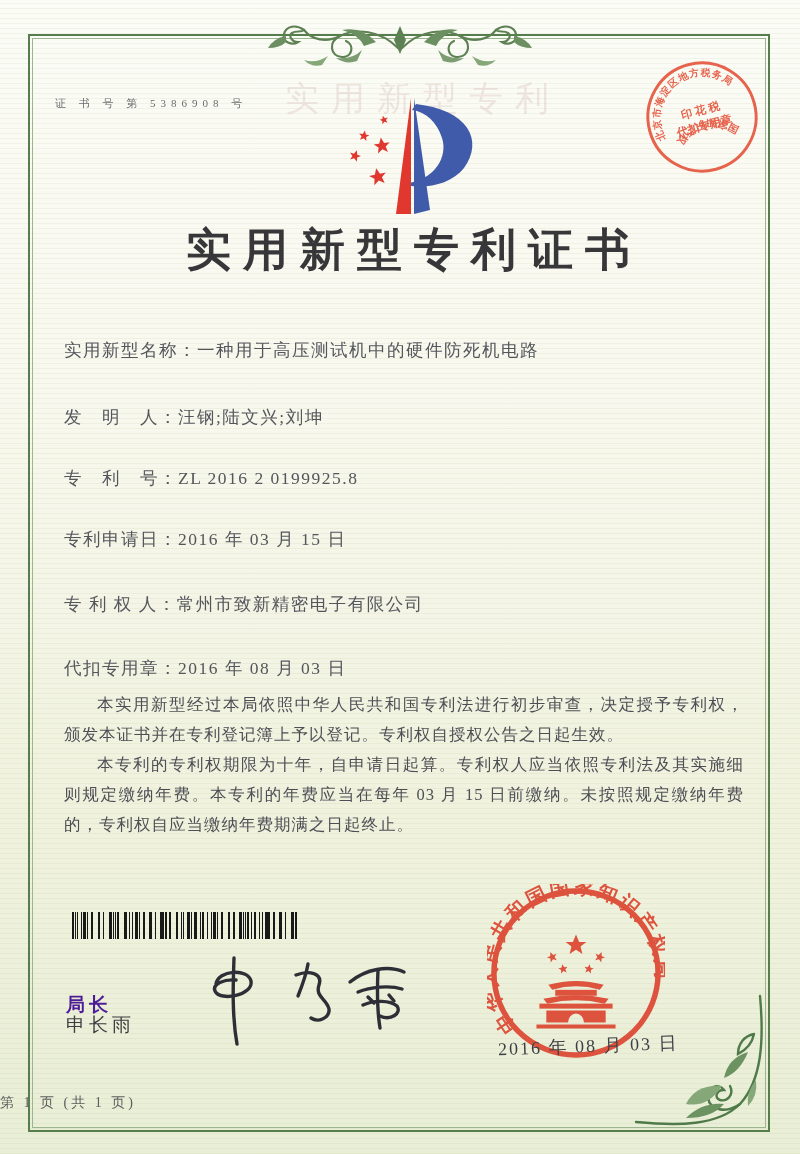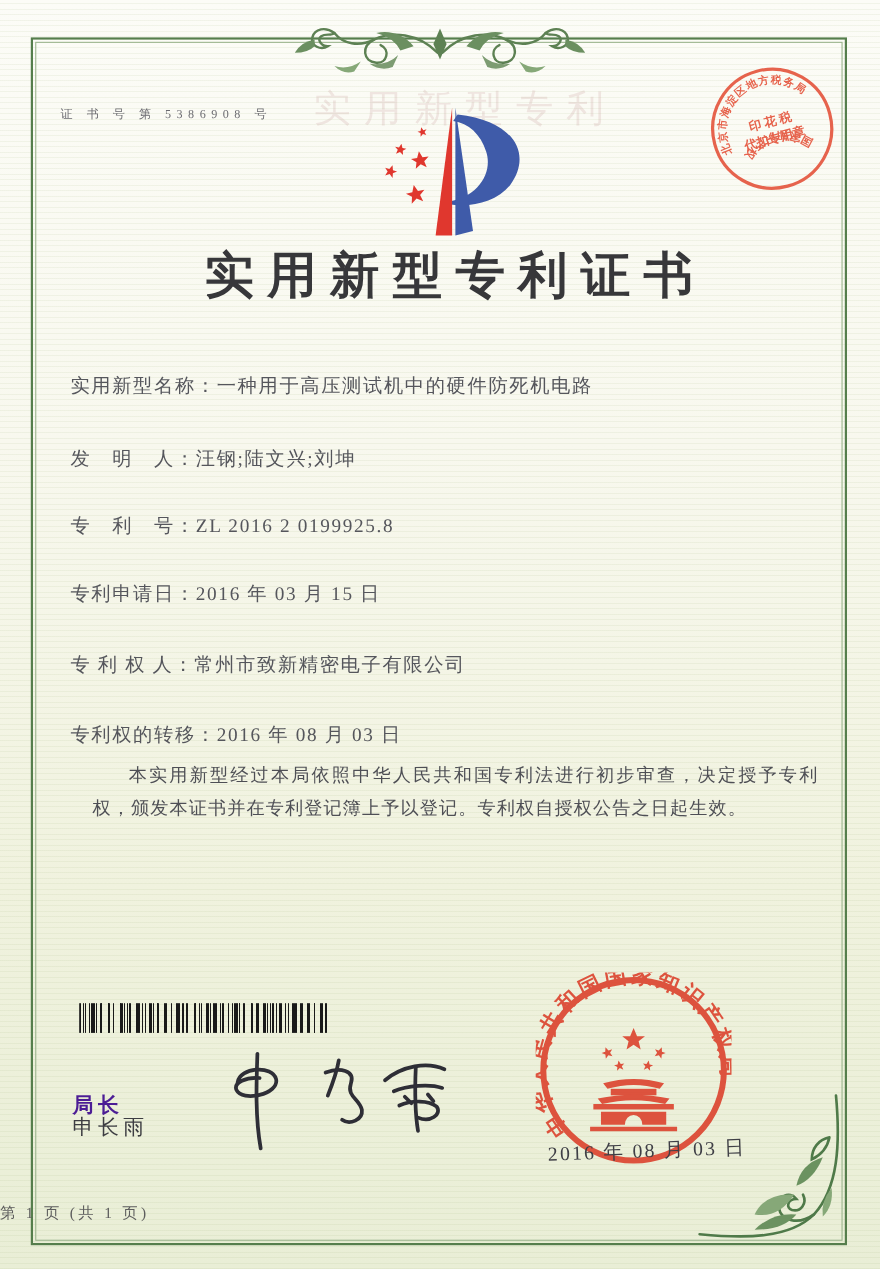--- a/index.html
+++ b/index.html
@@ -11,21 +11,21 @@
       linear-gradient(180deg,#fcfcf7 0%,#f8f8ee 35%,#f0f2de 70%,#e9eed6 100%);
   }
   .abs{position:absolute;}
   
   .frame-outer{left:28px;top:34px;right:30px;bottom:22px;border:2.5px solid #557e4c;}
   .frame-inner{position:absolute;inset:2px;border:1px solid #9cb58e;}
   .cert-no{left:55px;top:96px;font-size:11px;letter-spacing:5px;color:#6b6b70;}
   .ghost{left:285px;top:76px;font-size:34px;letter-spacing:12px;color:rgba(190,135,135,0.18);filter:blur(0.6px);}
   .title{left:0;right:0;top:220px;text-align:center;font-size:45px;font-weight:600;letter-spacing:12px;color:#37373a;margin-left:28px;}
   .field-row{left:64px;right:50px;font-size:17.5px;color:#55565c;letter-spacing:1.5px;white-space:nowrap;}
-  .paras{left:64px;right:56px;top:690px;font-size:16.5px;line-height:30px;color:#4e4f55;letter-spacing:1px;text-align:justify;margin-left:20px;}
+  .paras{left:64px;right:56px;top:690px;font-size:16.5px;line-height:30px;color:#4e4f55;letter-spacing:1px;text-align:justify;}
   .paras p{margin:0;text-indent:2em;}
   .barcode{left:72px;top:912px;width:226px;height:27px;
     background:
       repeating-linear-gradient(90deg,#191919 0 2px,rgba(0,0,0,0) 2px 5px,#191919 5px 6px,rgba(0,0,0,0) 6px 11px,#191919 11px 14px,rgba(0,0,0,0) 14px 15px,#191919 15px 16px,rgba(0,0,0,0) 16px 19px,#191919 19px 21px,rgba(0,0,0,0) 21px 26px),
       repeating-linear-gradient(90deg,rgba(0,0,0,0) 0 3px,#191919 3px 4px,rgba(0,0,0,0) 4px 9px,#191919 9px 10px,rgba(0,0,0,0) 10px 17px);
   }
   .signer-title{left:66px;top:992px;font-size:19px;color:#4c1d95;letter-spacing:4px;font-weight:bold;}
   .signer-name{left:66px;top:1012px;font-size:19px;color:#3d3d42;letter-spacing:4px;}
   .seal-date{left:498px;top:1034px;font-size:18px;letter-spacing:2px;color:#3f3f46;transform:rotate(-2deg);}
   .footer{left:0;right:60px;top:1094px;text-align:left;font-size:14px;color:#5d5d5d;letter-spacing:3px;}
@@ -123,25 +123,26 @@
 <div class="abs field-row" style="top:466px">
   <span>专　利　号：</span><span>ZL 2016 2 0199925.8</span>
 </div>
 <div class="abs field-row" style="top:527px">
   <span>专利申请日：</span><span>2016 年 03 月 15 日</span>
 </div>
 <div class="abs field-row" style="top:592px">
   <span>专 利 权 人：</span><span>常州市致新精密电子有限公司</span>
 </div>
 <div class="abs field-row" style="top:656px">
-  <span>专利权的转移：</span><span>2016 年 08 月 03 日</span>
+  <span>代扣专用章：</span><span>2016 年 08 月 03 日</span>
 </div>
 
 <div class="abs paras">
   <p>本实用新型经过本局依照中华人民共和国专利法进行初步审查，决定授予专利权，颁发本证书并在专利登记簿上予以登记。专利权自授权公告之日起生效。</p>
+  <p>本专利的专利权期限为十年，自申请日起算。专利权人应当依照专利法及其实施细则规定缴纳年费。本专利的年费应当在每年 03 月 15 日前缴纳。未按照规定缴纳年费的，专利权自应当缴纳年费期满之日起终止。</p>
 </div>
 
 <div class="abs barcode"></div>
 
 <div class="abs signer-title">局长</div>
 <div class="abs signer-name">申长雨</div>
 
 <svg class="abs sig-wrap" viewBox="0 0 240 105">
   <g fill="none" stroke="#2e2e36" stroke-width="3.4" stroke-linecap="round" stroke-linejoin="round">
     <path d="M26,36 C28,22 58,20 61,33 C64,47 30,54 25,43 C22,36 34,31 46,32"></path>

